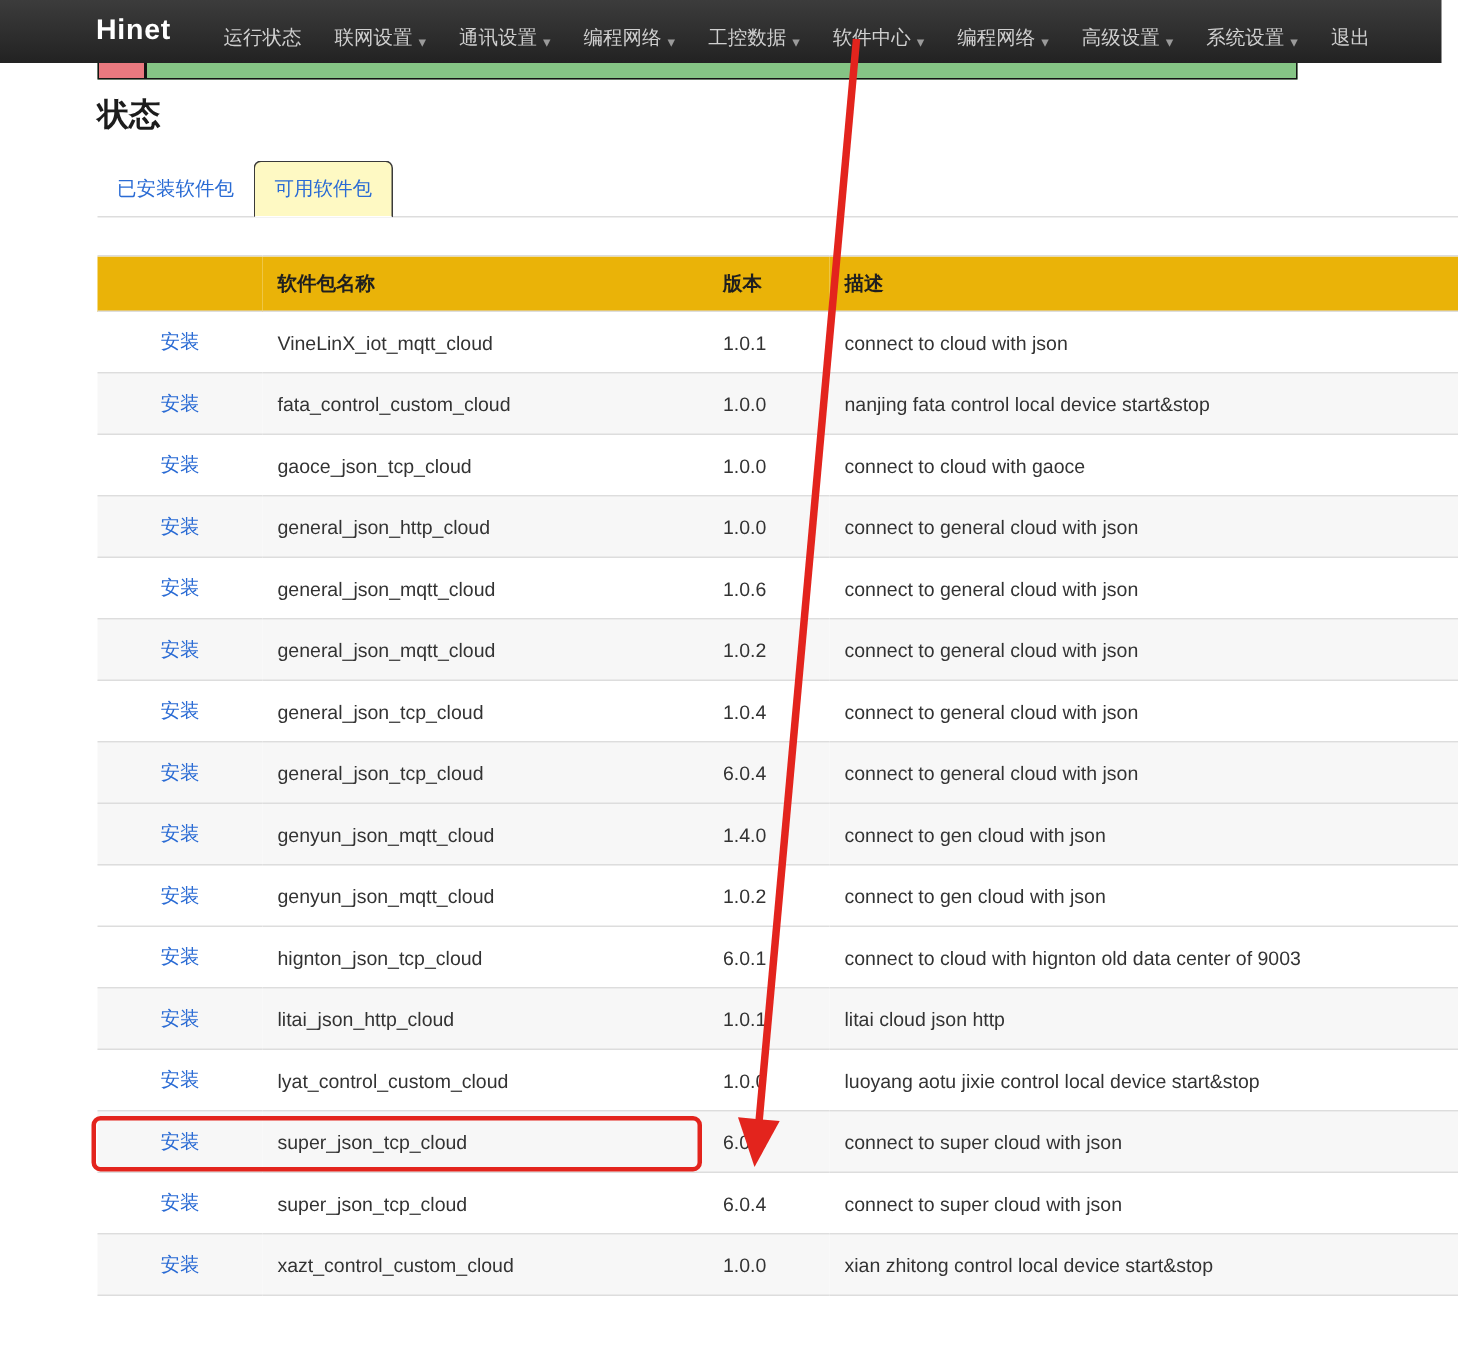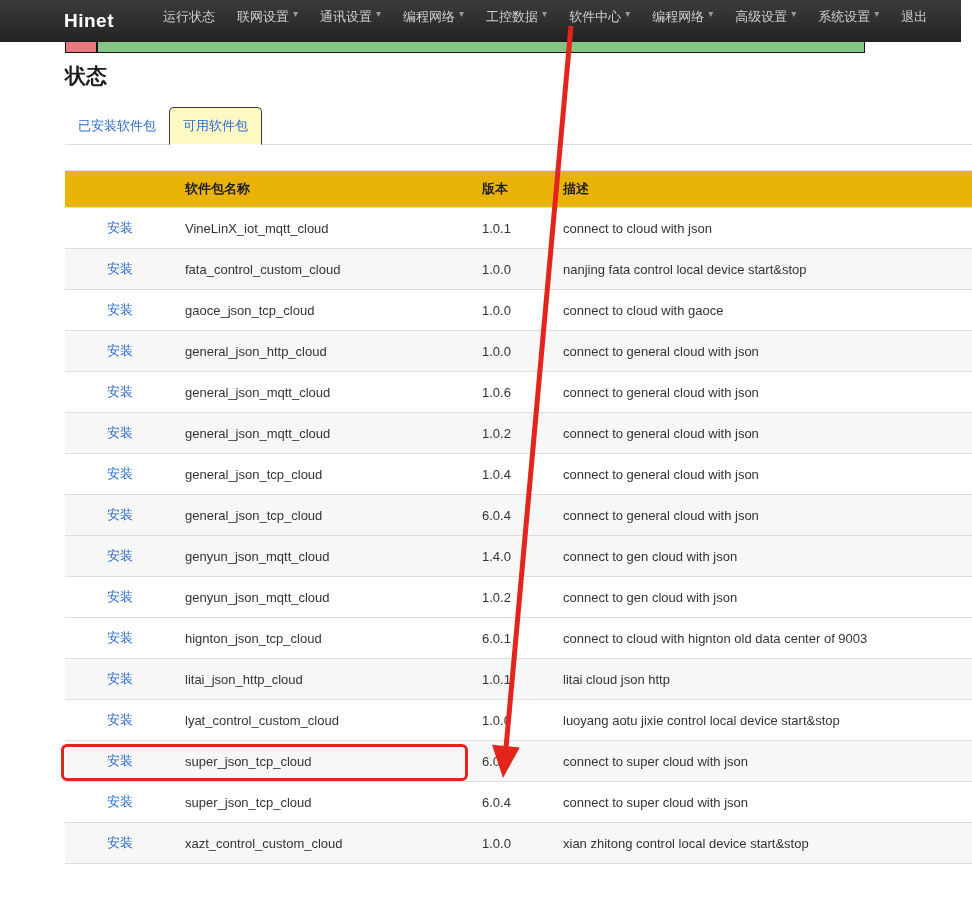--- a/index.html
+++ b/index.html
@@ -6,27 +6,27 @@
   html,body { background:#fff; }
   .screen {
     position:relative; width:972px; height:903px; overflow:hidden;
     background:#fff; font-family:"Liberation Sans","DejaVu Sans",sans-serif;
     color:#333;
   }
   
   .navbar {
     position:absolute; top:0; left:0; width:961px; height:42px;
     background:linear-gradient(#3c3c3c,#222); display:flex; align-items:center;
-    padding-left:64px; z-index:5;gap:14px;
+    padding-left:64px; z-index:5;
   }
   .brand { color:#fff; font-weight:bold; font-size:19px; margin-right:24px; letter-spacing:0.5px; }
   .nav-items { display:flex; list-style:none; height:42px; align-items:center; }
   .nav-item {
     color:#cfcfcf; font-size:13px; padding:0 11px; height:26px;
-    display:flex; align-items:flex-start; cursor:pointer; white-space:nowrap;
+    display:flex; align-items:flex-end; cursor:pointer; white-space:nowrap;
   }
   .nav-item .caret { font-size:10px; color:#9a9a9a; margin-left:4px; }
   
   .progressbar {
     position:absolute; left:65px; top:40px; width:800px; height:13px;
     border:1px solid #141414; display:flex; background:#85c585; z-index:2;
   }
   .progressbar .seg-red { background:#e9797f; border-right:2px solid #141414; }
   .progressbar .seg-green { background:#85c585; flex:1; }
   

